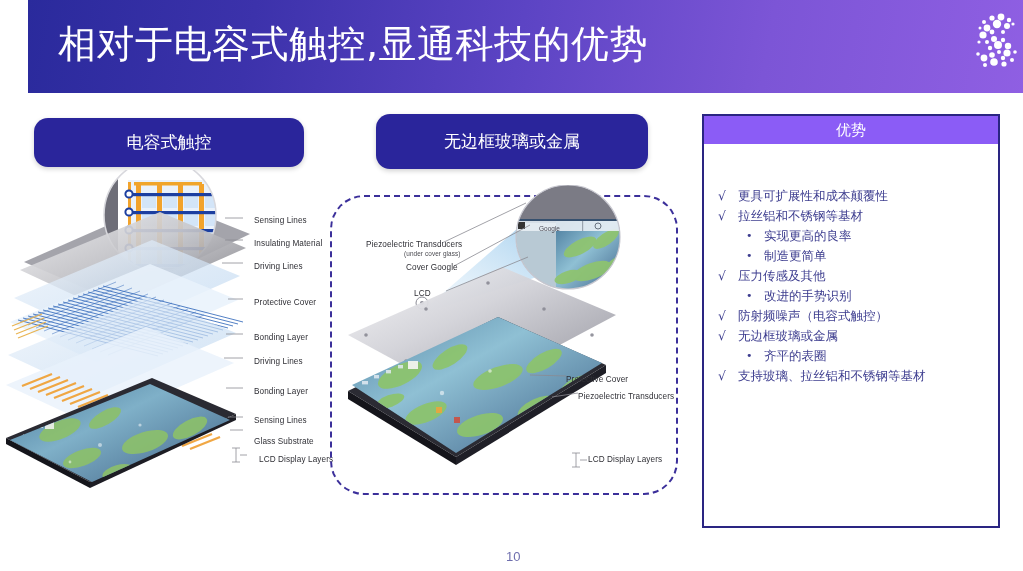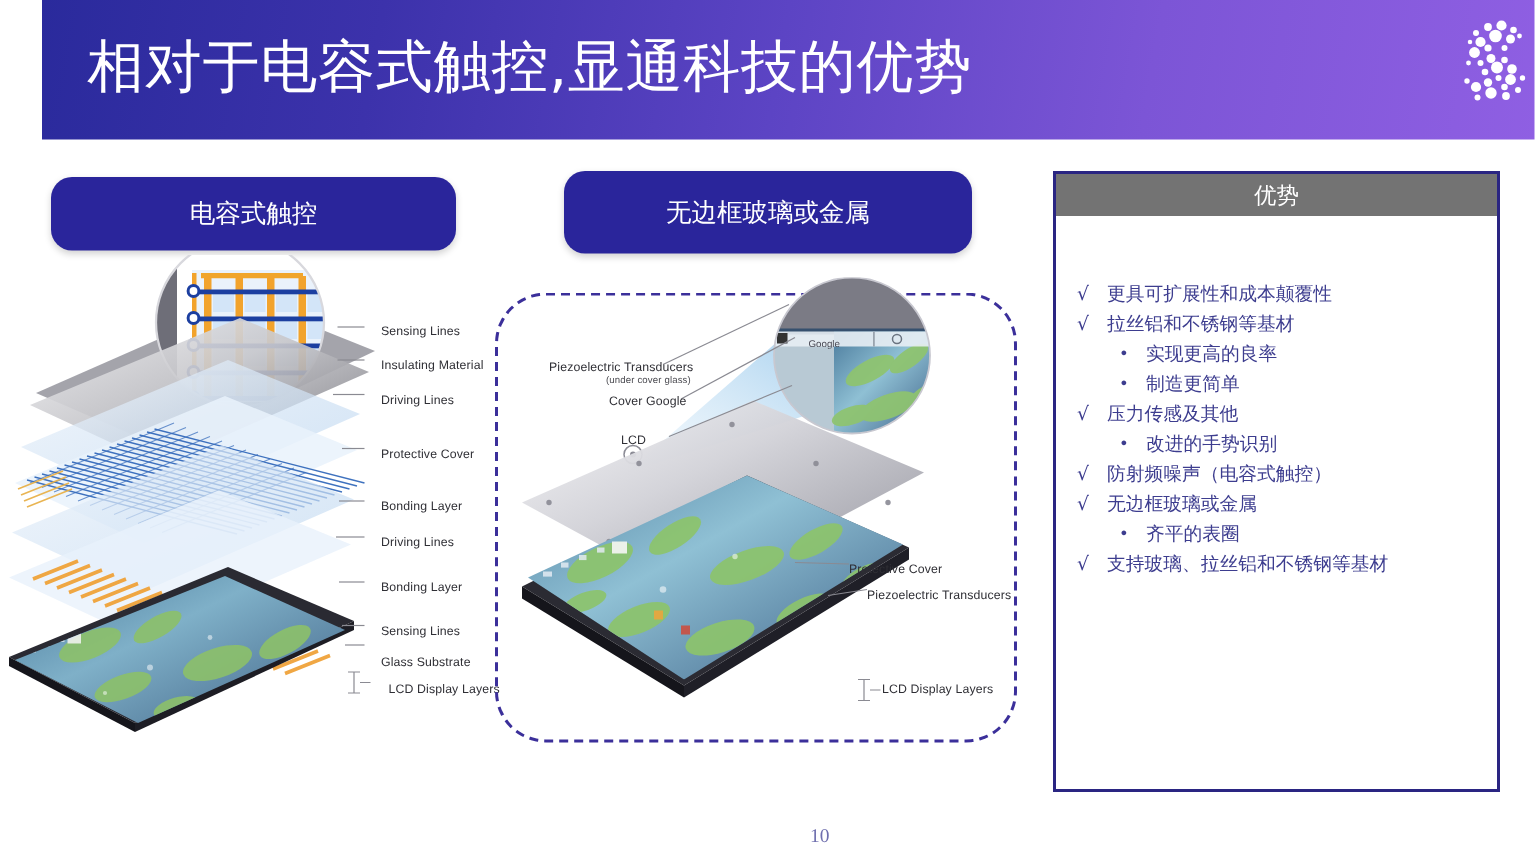--- a/index.html
+++ b/index.html
@@ -50,21 +50,21 @@
   #pill-snt { left: 376px; top: 114px; width: 272px; height: 55px; }
 
   
   #adv-panel {
     position: absolute; left: 702px; top: 114px;
     width: 298px; height: 414px;
     border: 2.5px solid #2a2582;
     background: #ffffff;
   }
   #adv-header {
-    height: 28px; background: #737373;
+    height: 28px; background: #8b5cf6;
     color: #ffffff; font-size: 15px;
     display: flex; align-items: center; justify-content: center;
     font-family: "DejaVu Sans", "Liberation Sans", sans-serif;
   }
   #adv-body { padding: 42px 6px 0 10px; }
   .adv-row {
     display: flex; align-items: flex-start;
     color: #3d3d8f;
     font-size: 12.5px; line-height: 20px;
     font-family: "DejaVu Sans", "Liberation Sans", sans-serif;
@@ -94,22 +94,22 @@
     font-family: "Liberation Sans", sans-serif;
     white-space: nowrap;
     letter-spacing: 0.1px;
     text-align: right;
   }
   .lbl.sm { font-size: 6.4px; color: #4a4a50; }
 
   #page-num {
     position: absolute; left: 506px; top: 549px;
     font-size: 13px; color: #6f6fae;
-    font-family: Liberation Serif, serif;
-    overflow: hidden; height: 22px; margin-left: 34px;
+    font-family: Liberation Sans, sans-serif;
+    overflow: hidden; height: 22px;
   }
 </style>
 </head>
 <body>
 
 <div id="slide">
 
   <div id="header">
     <div id="header-title">相对于电容式触控,显通科技的优势</div>
     <svg id="logo" viewBox="0 0 62 70">

